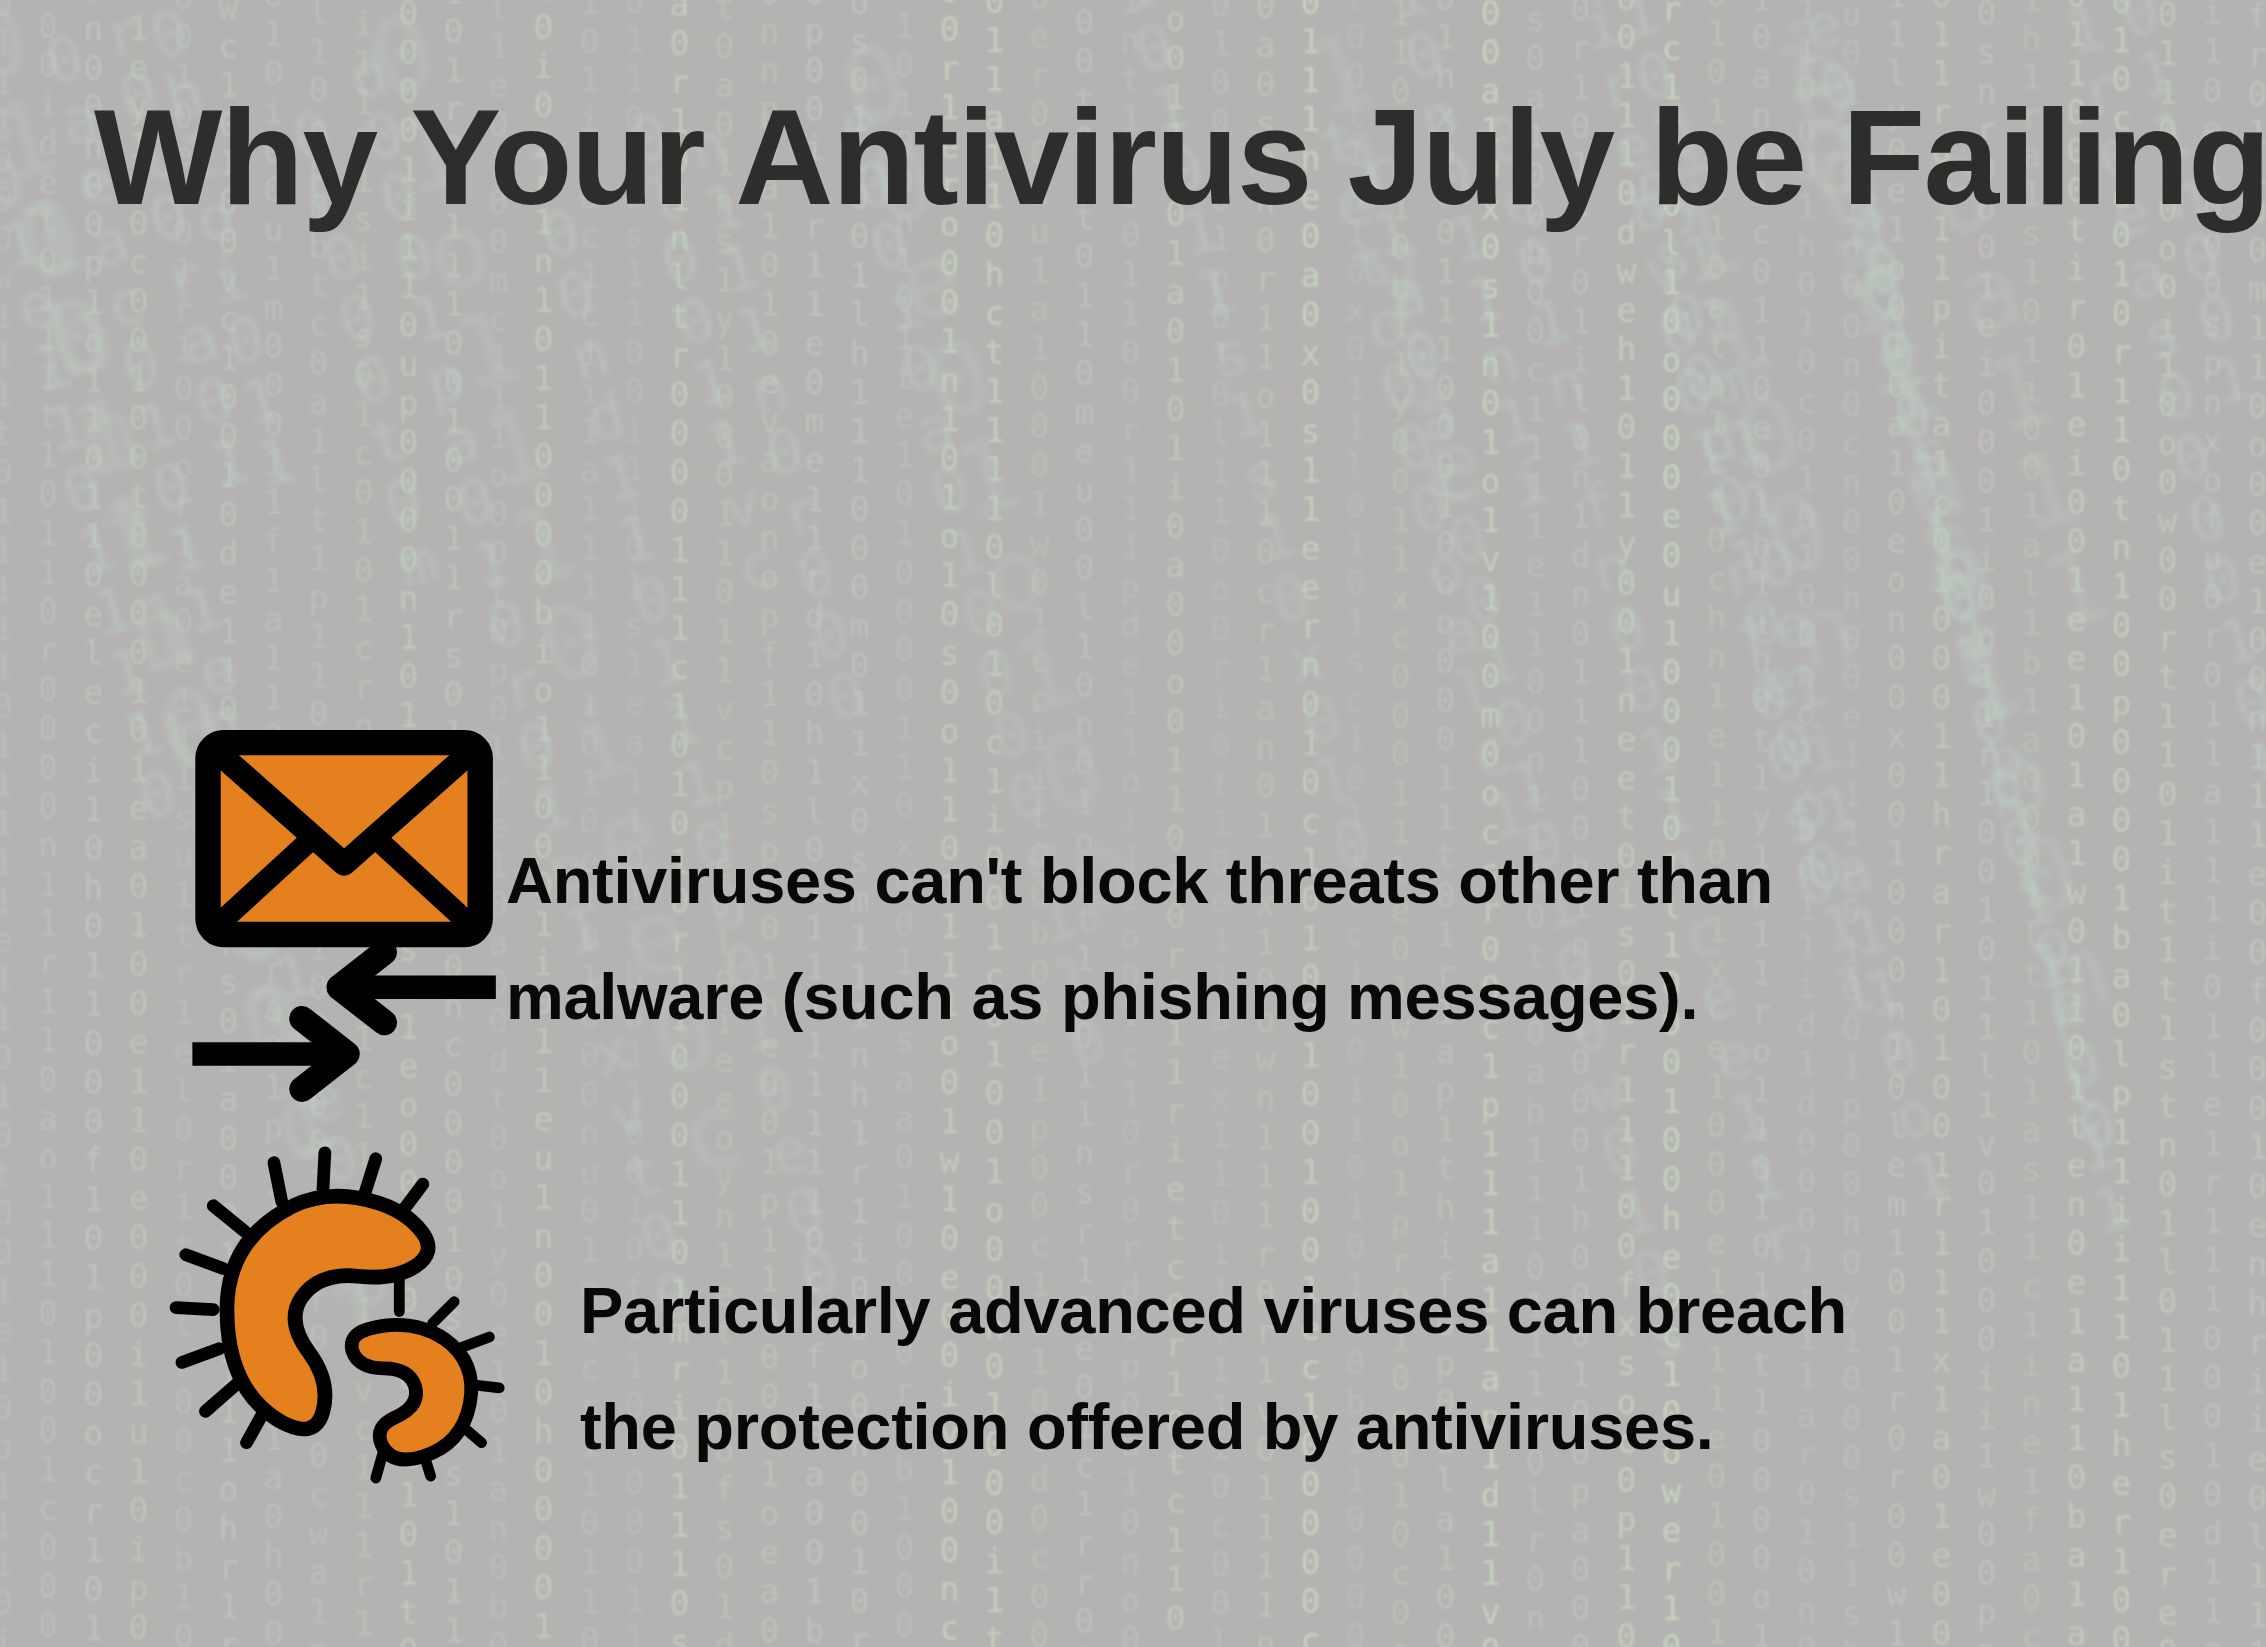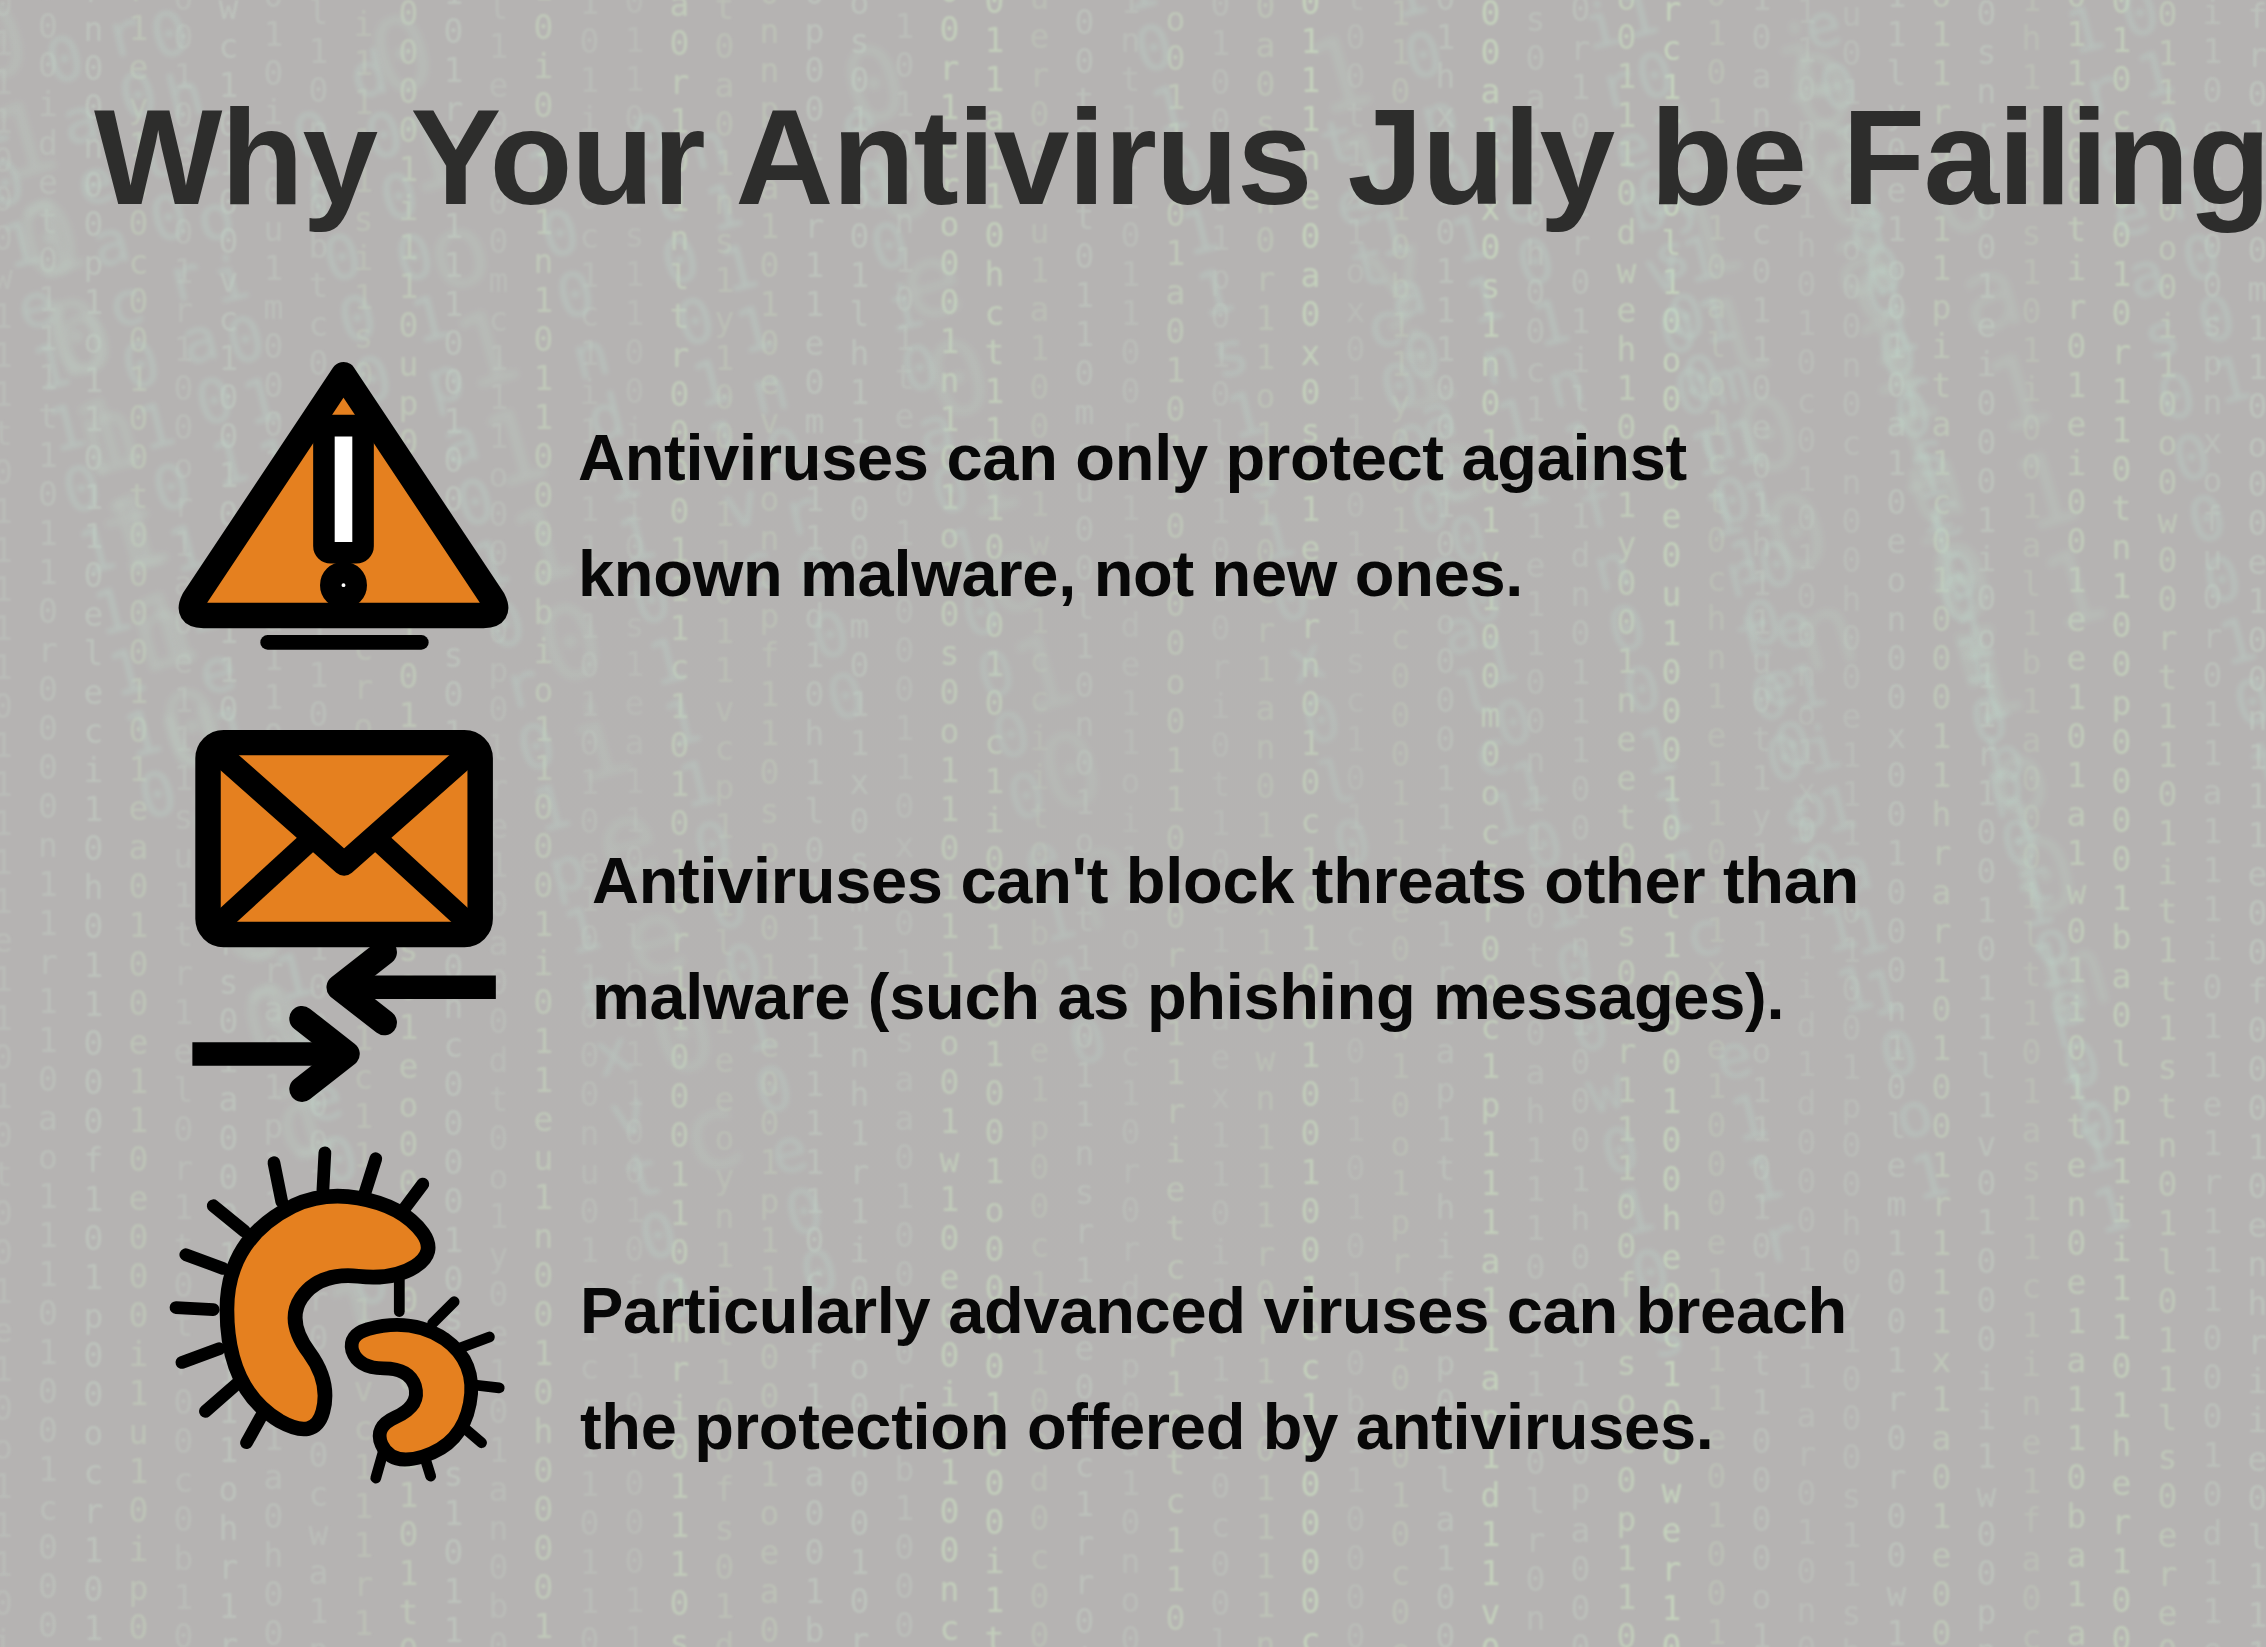--- a/index.html
+++ b/index.html
@@ -88,21 +88,21 @@
     letter-spacing:-0.3px;
     white-space:pre-line;
   }
 
   #row1{left:182px;top:353px;}
   #row1 .icon-box{width:323px;height:294px;}
   #row1 .body-text{margin-left:73px;margin-top:47px;}
 
   #row2{left:192px;top:725px;}
   #row2 .icon-box{width:314px;height:372px;}
-  #row2 .body-text{margin-left:86px;margin-top:98px;}
+  #row2 .body-text{margin-top:98px;}
 
   #row3{left:176px;top:1145px;}
   #row3 .icon-box{width:333px;height:333px;}
   #row3 .body-text{margin-left:71px;margin-top:108px;}
 
   svg{display:block;overflow:visible;}
 </style>
 </head>
 <body>
 
@@ -3048,32 +3048,20 @@
 0
 0
 n
 </div>
     </div>
   <div class="bg-tone"></div>
   <div class="bg-vignette"></div>
 
   <div class="title">Why Your Antivirus July be Failing</div>
 
-  <div class="row" id="row1">
-    <div class="icon-box">
-      <svg width="323" height="294" viewBox="0 0 330 300" aria-hidden="true">
-        <path d="M165 22 L318 252 Q326 268 308 268 L22 268 Q4 268 12 252 Z" fill="#e5801f" stroke="#000" stroke-width="26" stroke-linejoin="round"></path>
-        <rect x="145" y="74" width="40" height="130" rx="7" fill="#ffffff" stroke="#000" stroke-width="22"></rect>
-        <circle cx="165" cy="237" r="13" fill="#ffffff" stroke="#000" stroke-width="22"></circle>
-        <rect x="80" y="288" width="172" height="15" rx="7.5" fill="#000"></rect>
-      </svg>
-    </div>
-    <div class="body-text">Antiviruses can only protect against
-known malware, not new ones.</div>
-  </div>
 
   <div class="row" id="row2">
     <div class="icon-box">
       <svg width="314" height="372" viewBox="0 0 320 380" aria-hidden="true">
         <g>
           <rect x="16" y="18" width="278" height="196" rx="16" fill="#e5801f" stroke="#000" stroke-width="26"></rect>
           <path d="M24 26 L155 142 L286 26" fill="none" stroke="#000" stroke-width="24" stroke-linejoin="round" stroke-linecap="round"></path>
           <path d="M24 206 L120 118" fill="none" stroke="#000" stroke-width="22" stroke-linecap="round"></path>
           <path d="M286 206 L190 118" fill="none" stroke="#000" stroke-width="22" stroke-linecap="round"></path>
         </g>

